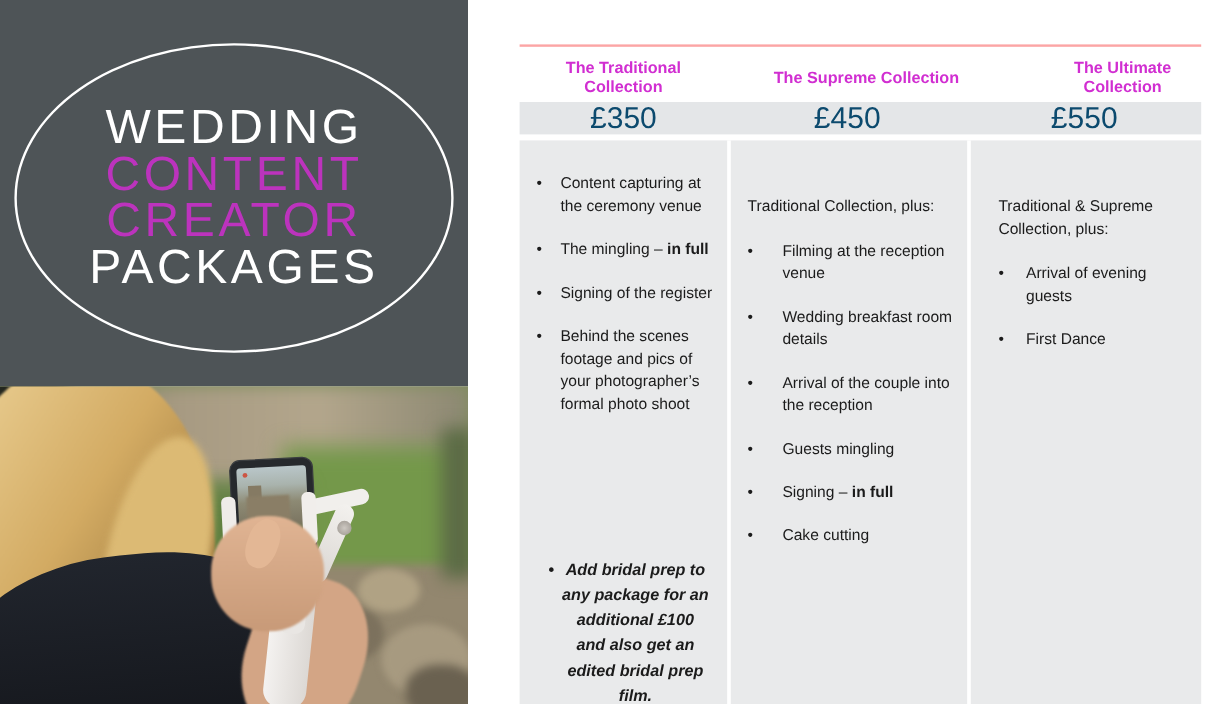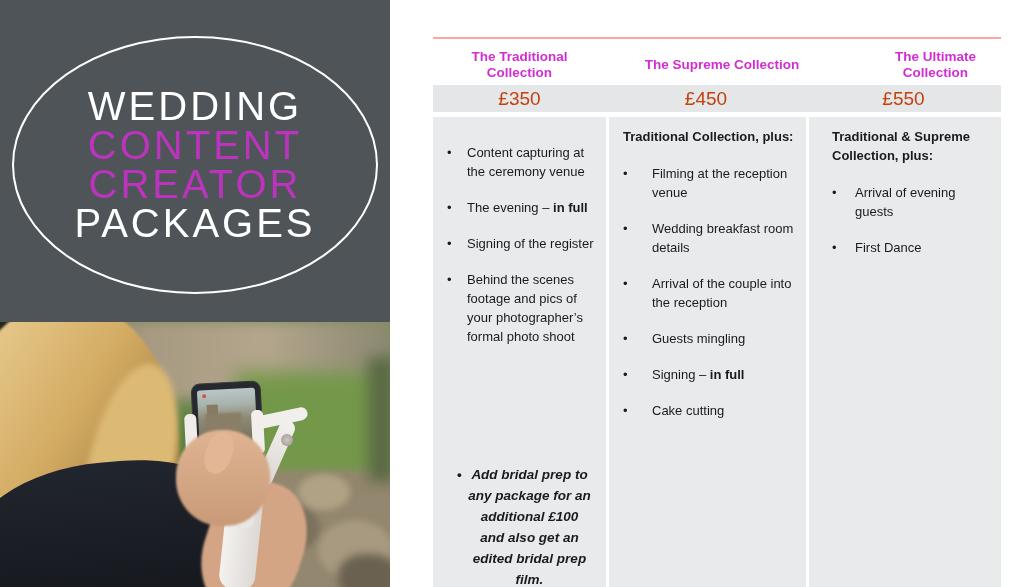--- a/index.html
+++ b/index.html
@@ -74,28 +74,28 @@
            border-radius:45%; transform:rotate(20deg); z-index:9; }
 
   
   .ptable { position:absolute; left:433px; top:37px; width:568px; }
   .grid3 { display:grid; grid-template-columns:173px 200px 195px; }
   .thead { border-top:2px solid #fca5a5; height:48px; align-items:center;gap:16px; }
   .hcell { display:flex; align-items:center; justify-content:center; text-align:center;
            color:#d12ed1; font-weight:bold; font-size:13.5px; line-height:16px; padding-top:5px; }
   .hcell .narrow { display:inline-block; max-width:112px; }
   .prices { height:27px; background:#e4e6e8; align-items:center; }
-  .pcell { text-align:center; font-size:19px; color:#c2410c; }
+  .pcell { text-align:center; font-size:25px; color:#0c4a6e; }
   .tbody { margin-top:5px; height:467px; }
   .bcol { background:#e9eaeb; font-size:13px; line-height:19px; color:#1b1b1b; }
   .bcol.c2, .bcol.c3 { border-left:3px solid #ffffff; }
   .bcol.c1 { padding:26px 8px 0 10px; }
   .bcol.c2 { padding:10px 10px 0 14px; }
   .bcol.c3 { padding:10px 10px 0 14px; }
-  .intro { font-weight:bold; margin-bottom:18px; }
+  .intro { font-weight:normal; margin-bottom:18px;margin-top:35px; }
   .c3 .intro { padding-left:9px; }
   .plist { list-style:none; }
   .plist li { position:relative; padding-left:24px; margin-bottom:17px; }
   .plist li::before { content:"\2022"; position:absolute; left:4px; }
   .c2 .plist li { padding-left:29px; } .c2 .plist li::before { left:0; }
   .c3 .plist li { padding-left:32px; } .c3 .plist li::before { left:9px; }
   .note { position:relative; margin-top:118px; text-align:center; font-weight:bold;
           font-style:italic; font-size:13.5px; line-height:21px; padding:0 6px 0 24px; }
   .note::before { content:"\2022"; position:absolute; left:14px; top:0; font-style:normal; }
 </style>
@@ -169,21 +169,21 @@
       <div class="pcell">£350</div>
       <div class="pcell">£450</div>
       <div class="pcell">£550</div>
     </div>
 
     <div class="tbody grid3">
 
       <div class="bcol c1">
         <ul class="plist">
           <li><span>Content capturing at the ceremony venue</span><b></b></li>
-          <li><span>The evening – </span><b>in full</b></li>
+          <li><span>The mingling – </span><b>in full</b></li>
           <li><span>Signing of the register</span><b></b></li>
           <li><span>Behind the scenes footage and pics of your photographer’s formal photo shoot</span><b></b></li>
         </ul>
         <div class="note">Add bridal prep to any package for an additional £100 and also get an edited bridal prep film.</div>
       </div>
 
       <div class="bcol c2">
         <div class="intro">Traditional Collection, plus:</div>
         <ul class="plist">
           <li><span>Filming at the reception venue</span><b></b></li>

